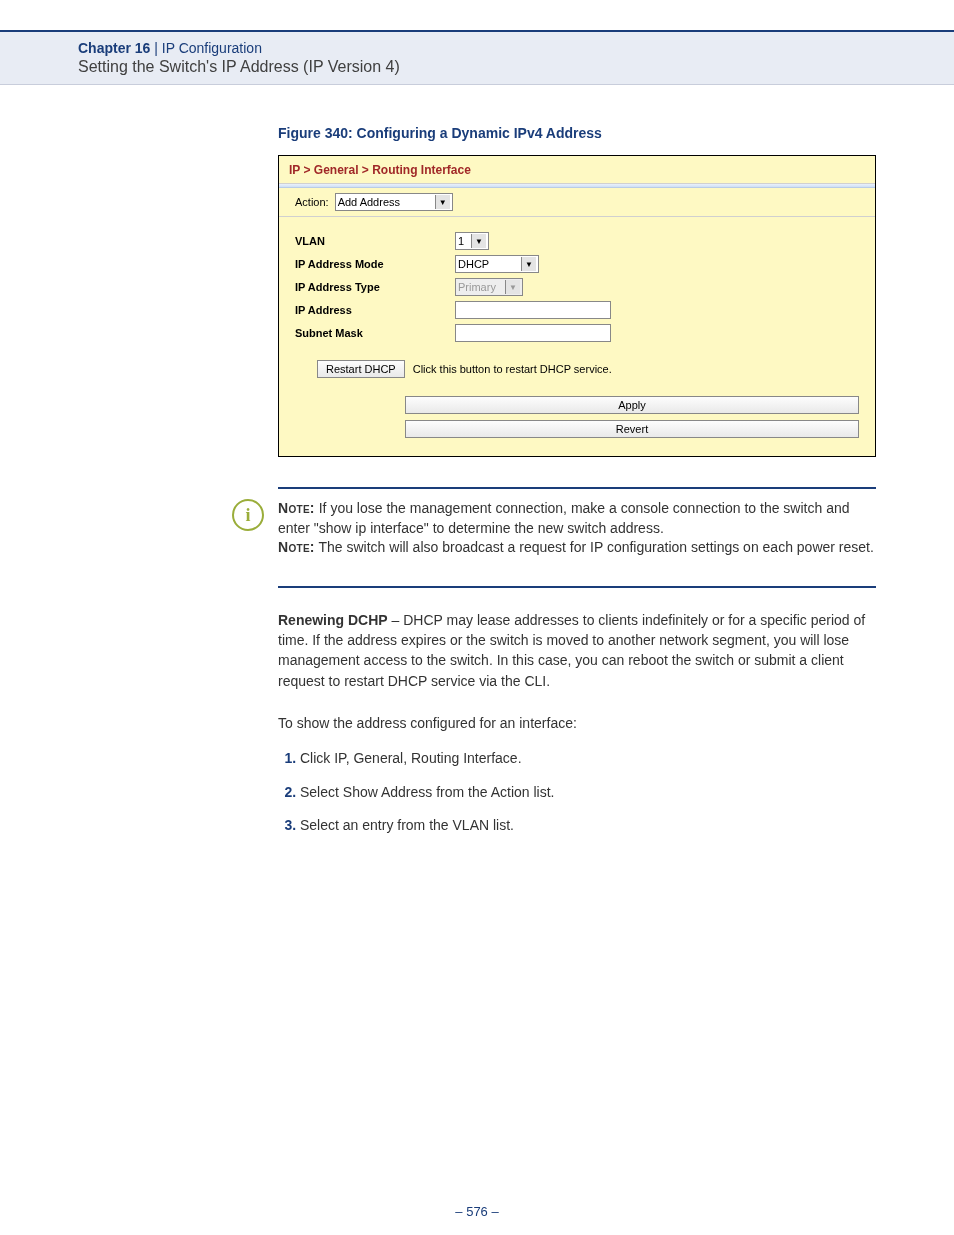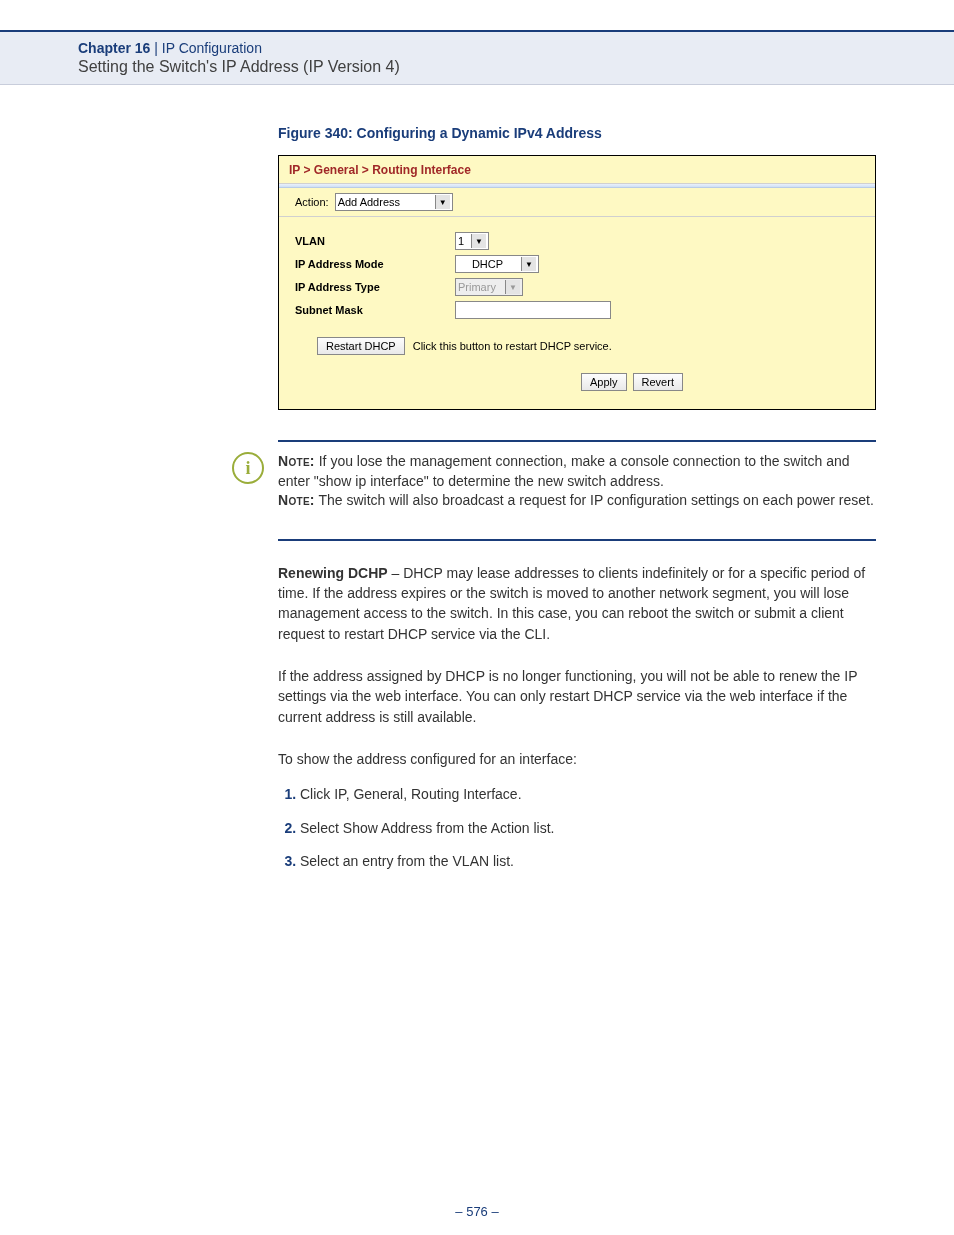--- a/index.html
+++ b/index.html
@@ -107,21 +107,21 @@
     font-size: 11px;
   }
   .text-input {
     border: 1px solid #888;
     height: 16px;
     width: 150px;
     font-size: 11px;
     padding: 0 2px;
   }
   .select-small { width: 28px; }
-  .select-med { width: 78px; text-align: center; }
+  .select-med { width: 78px; }
   .select-med2 { width: 62px; }
   .disabled {
     background: #eee;
     color: #999;
   }
   .restart-row {
     margin-top: 18px;
     display: flex;
     align-items: center;
     gap: 8px;
@@ -134,20 +134,21 @@
     padding: 2px 8px;
     font-family: Arial, Helvetica, sans-serif;
     cursor: pointer;
   }
   .restart-hint { font-size: 11px; }
   .footer-btns {
     display: flex;
     gap: 6px;
     justify-content: center;
     margin: 18px 0 4px 110px;
+    flex-direction: column;
   }
   .note-block {
     border-top: 2px solid #1a3d7a;
     border-bottom: 2px solid #1a3d7a;
     margin-top: 30px;
     padding: 10px 0 14px 0;
     position: relative;
   }
   .note-icon {
     position: absolute;
@@ -231,20 +232,24 @@
             <span style="flex:1;">DHCP</span>
             <span class="arrow">▼</span>
           </div>
         </div>
         <div class="form-row">
           <div class="form-label">IP Address Type</div>
           <div class="select-like select-med2 disabled">
             <span style="flex:1;">Primary</span>
             <span class="arrow">▼</span>
           </div>
+        </div>
+        <div class="form-row">
+          <div class="form-label">IP Address</div>
+          <input class="text-input" value="" style="">
         </div>
         <div class="form-row">
           <div class="form-label">Subnet Mask</div>
           <input class="text-input" value="" style="">
         </div>
 
         <div class="restart-row">
           <button class="btn">Restart DHCP</button>
           <span class="restart-hint">Click this button to restart DHCP service.</span>
         </div>
@@ -263,21 +268,20 @@
       </p>
       <p class="note-p">
         <span class="note-label">Note:</span><span> The switch will also broadcast a request for IP configuration settings on each power reset.</span>
       </p>
     </div>
 
     <p class="body-p">
       <span class="bold">Renewing DCHP</span><span> – DHCP may lease addresses to clients indefinitely or for a specific period of time. If the address expires or the switch is moved to another network segment, you will lose management access to the switch. In this case, you can reboot the switch or submit a client request to restart DHCP service via the CLI.</span>
     </p>
 
-    <p class="body-p">If the address assigned by DHCP is no longer functioning, you will not be able to renew the IP settings via the web interface. You can only restart DHCP service via the web interface if the current address is still available.</p>
 
     <p class="body-p">To show the address configured for an interface:</p>
 
     <ol class="steps">
       <li>Click IP, General, Routing Interface.</li>
       <li>Select Show Address from the Action list.</li>
       <li>Select an entry from the VLAN list.</li>
     </ol>
 
   </div>

